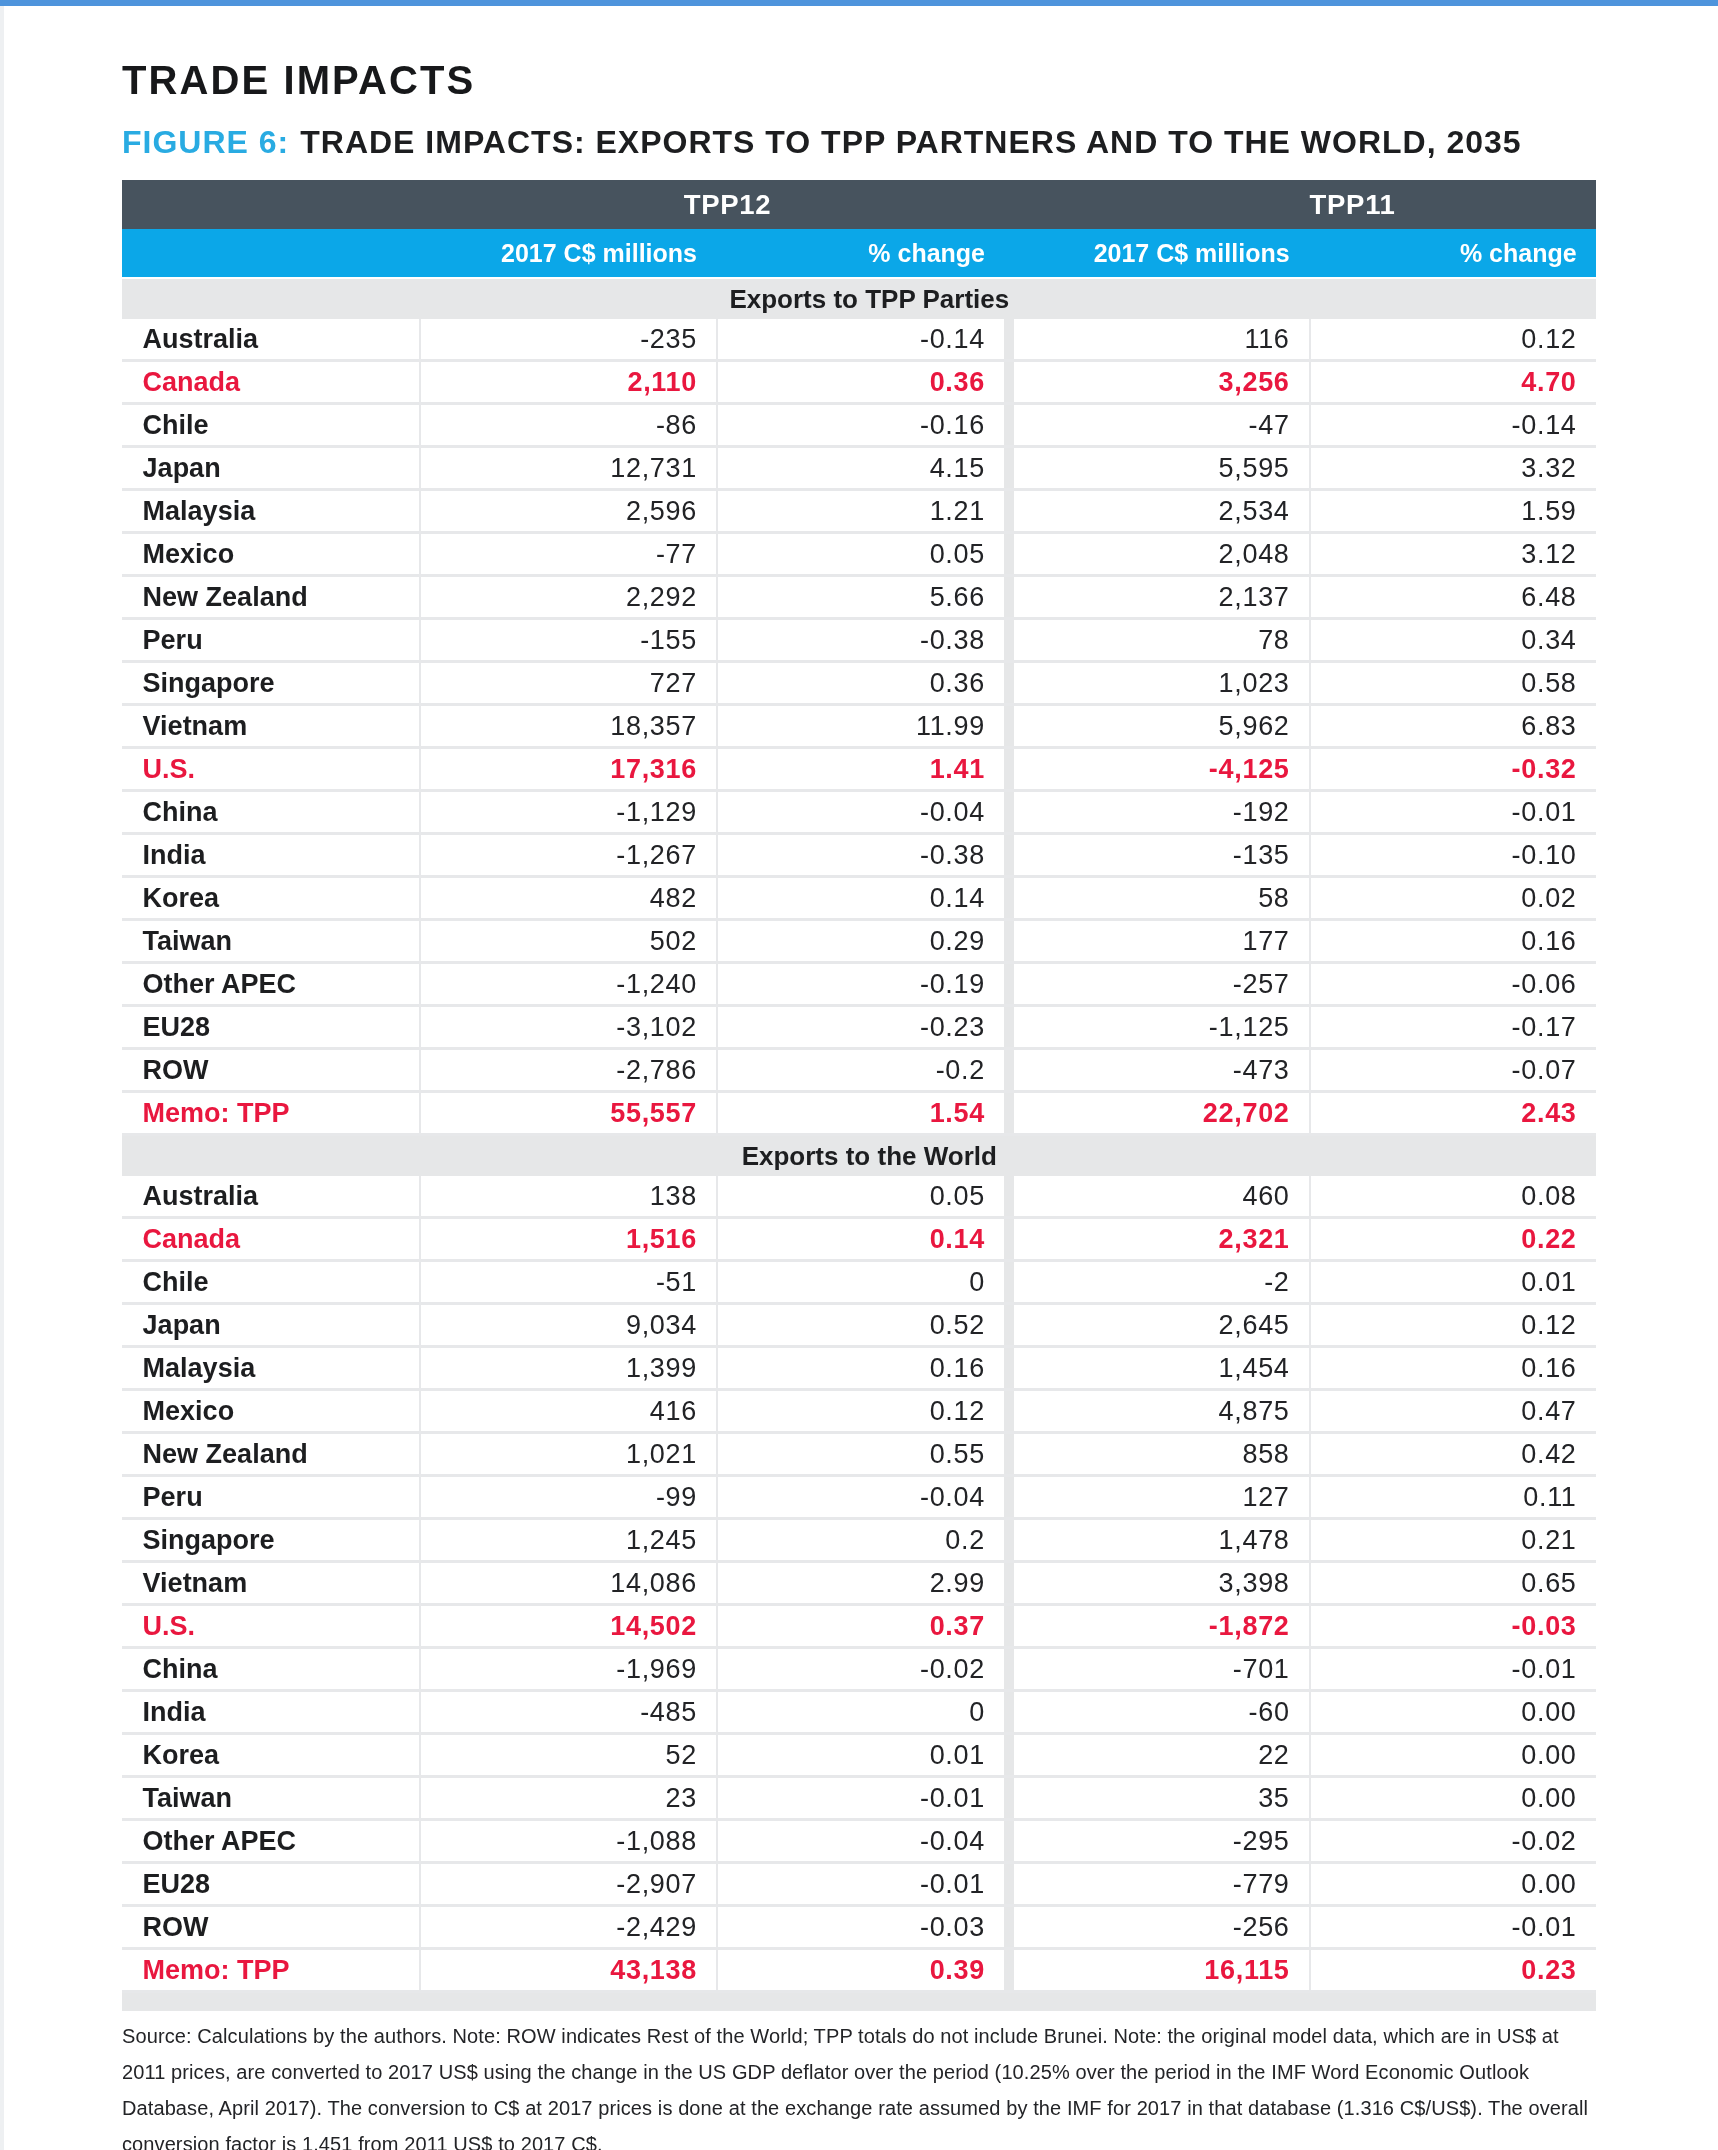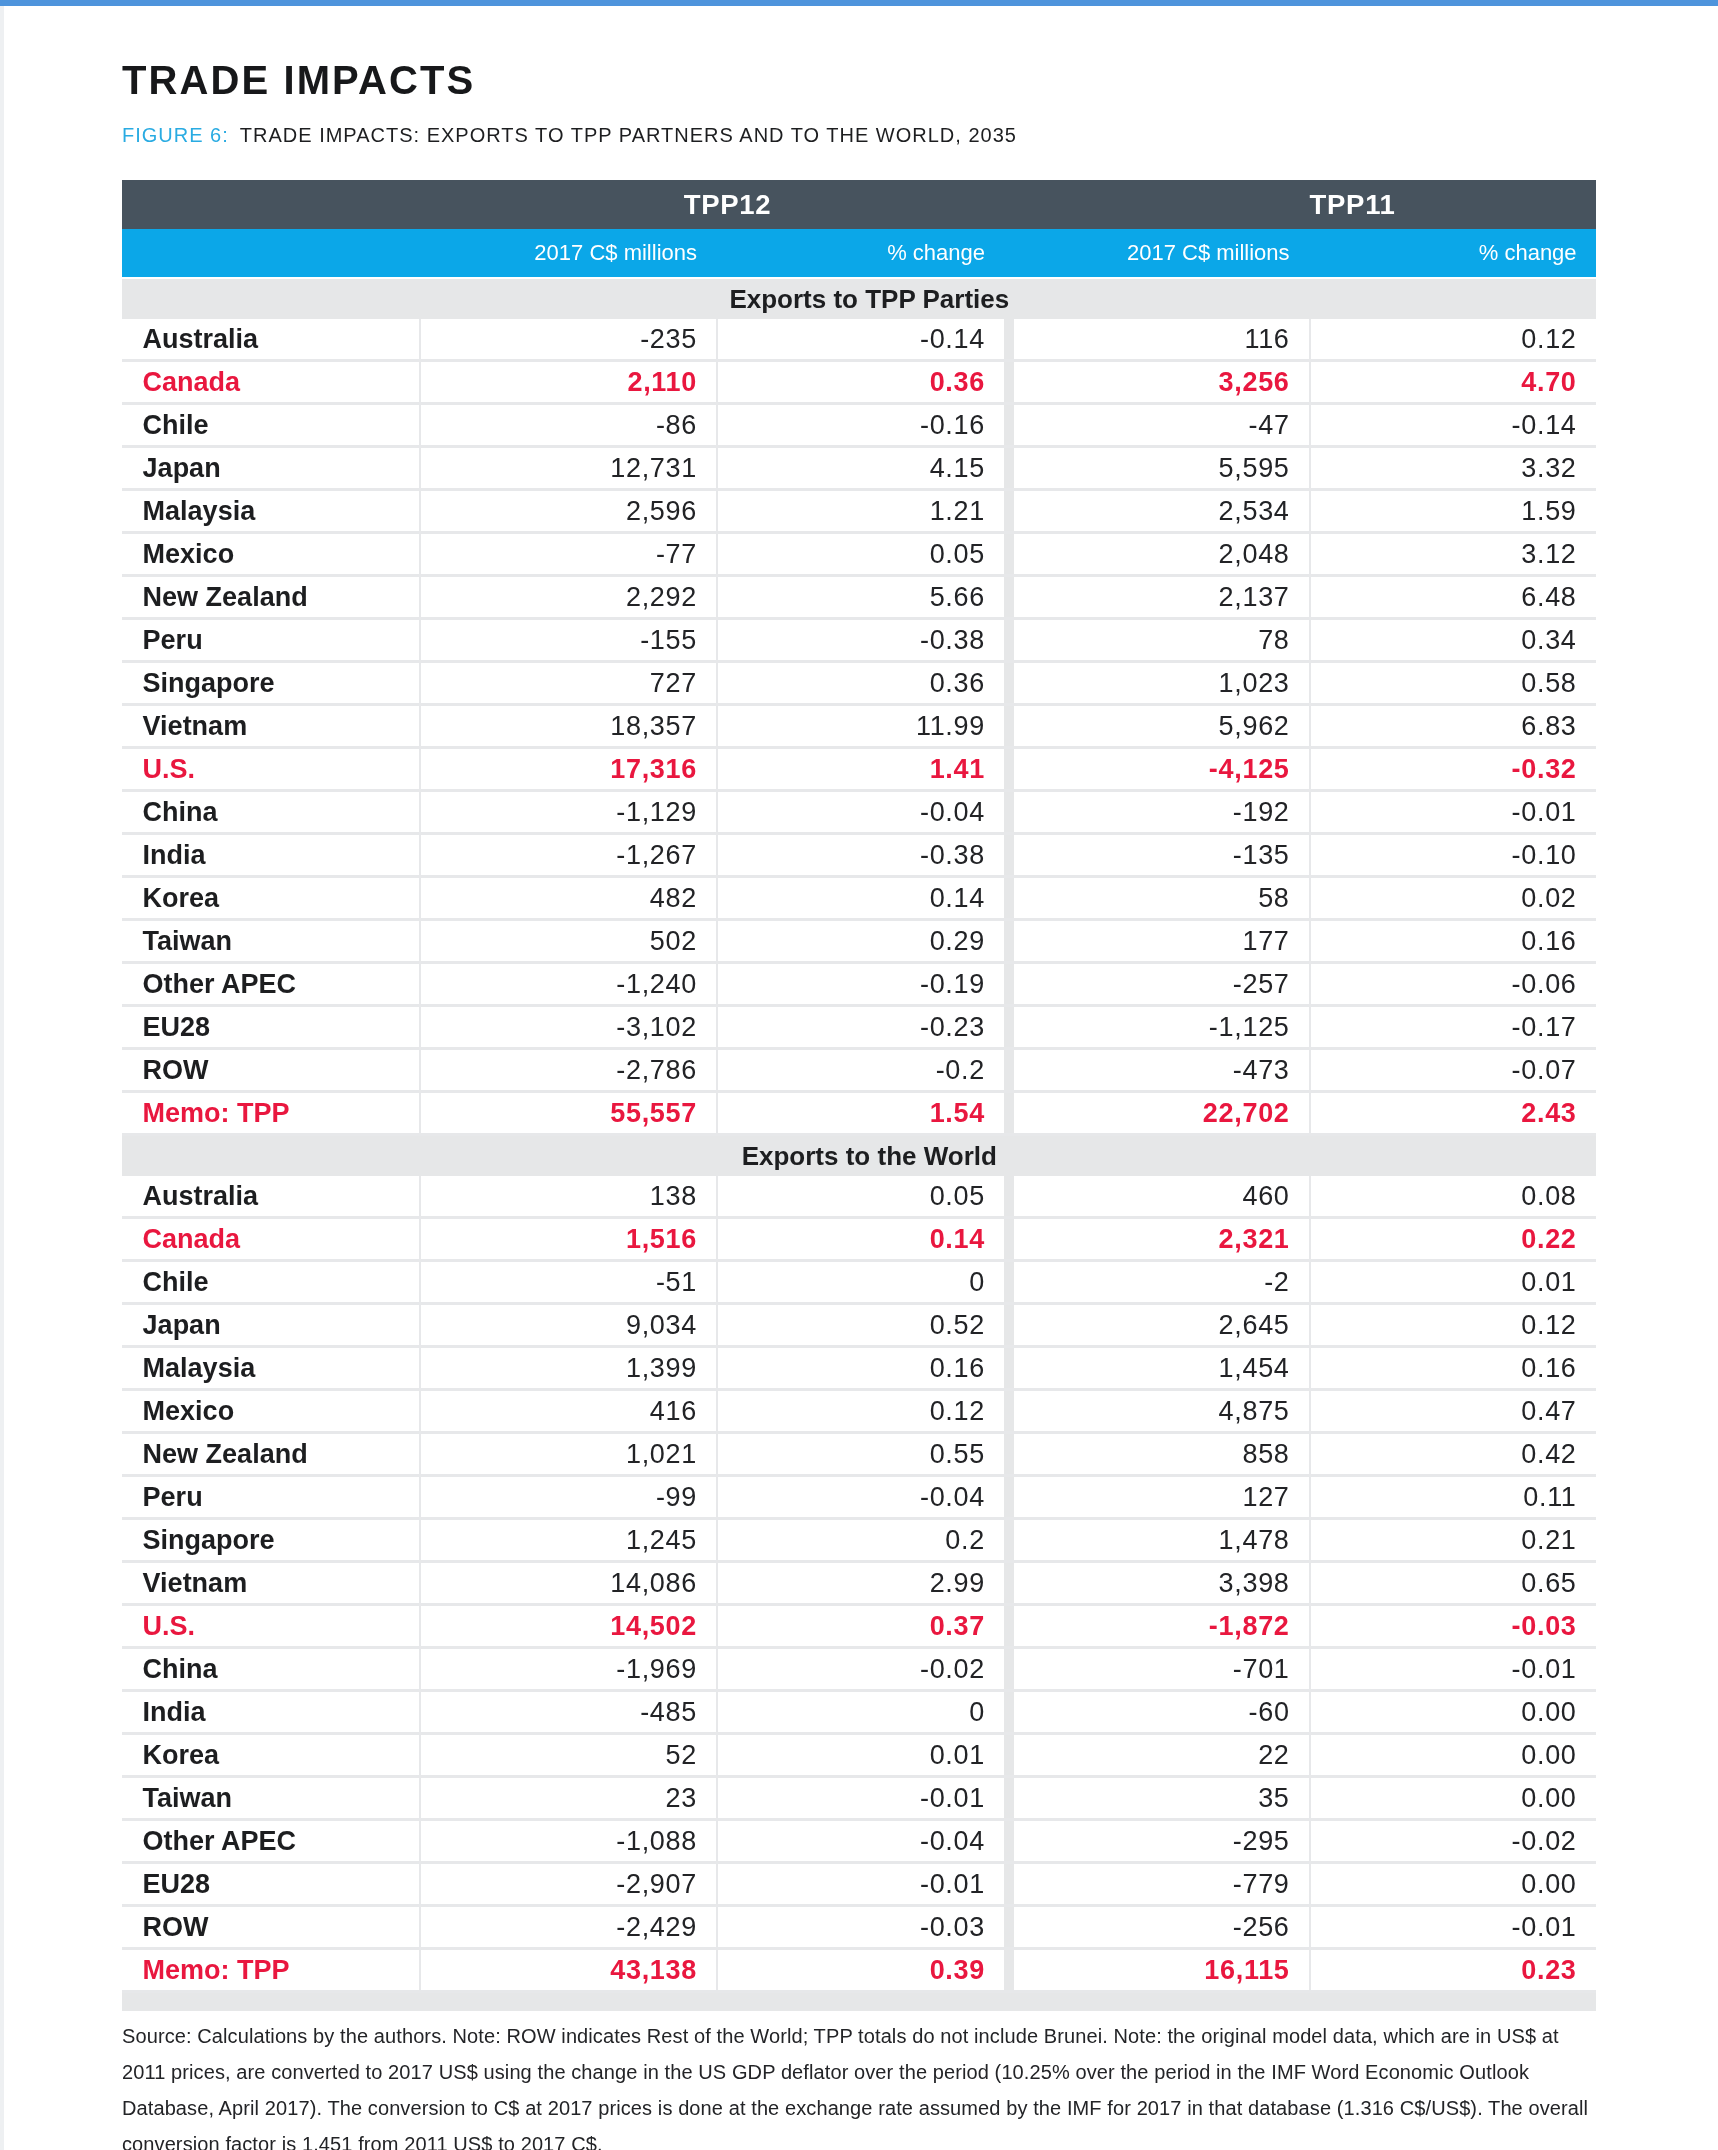--- a/index.html
+++ b/index.html
@@ -10,38 +10,38 @@
   }
   .top-edge { position:absolute; top:0; left:0; width:1718px; height:5.5px; background:#4e94dc; }
   .left-edge { position:absolute; top:5.5px; left:0; width:4.1px; height:2145px; background:#eef0f2; }
 
   .title {
     position:absolute; left:122px; top:58px; margin:0;
     font-size:40px; font-weight:bold; letter-spacing:2.1px; color:#17181a;
   }
   .caption {
     position:absolute; left:122px; top:124px;
-    font-size:20px; font-weight:normal; letter-spacing:1px; color:#1d1e20;
+    font-size:32px; font-weight:bold; letter-spacing:1px; color:#1d1e20;
   }
   .caption .fig { color:#29abe2; margin-right:11px; }
 
   .table { position:absolute; left:122px; top:180px; width:1474px; }
 
   .group-row {
     display:grid; grid-template-columns:297px 585px 9.6px 582px;
     height:49px; background:#47535e; align-items:center;gap:16px;
   }
   .group-cell { text-align:center; color:#ffffff; font-weight:bold; font-size:27.5px; letter-spacing:0.7px; }
 
   .colhead-row {
     display:grid; grid-template-columns:297px 297px 288px 9.6px 295px 287px;
     height:50px; background:#0ba7e8; align-items:center;
     border-bottom:2.1px solid #ffffff; box-sizing:border-box;
   }
-  .colhead { color:#ffffff; font-weight:normal; font-size:22px; text-align:right; padding-right:19px; }
+  .colhead { color:#ffffff; font-weight:bold; font-size:25px; text-align:right; padding-right:19px; }
 
   .section-row {
     height:40px; background:#e6e7e8; display:flex; align-items:center;justify-content:center;
   }
   .section-label { padding-left:20.6px; font-size:26px; font-weight:bold; color:#1d1e20; }
 
   .data-row {
     display:grid; grid-template-columns:297px 297px 288px 9.6px 295px 287px;
     height:43px; background:#ffffff;
     border-bottom:3.4px solid #e7e8ea; box-sizing:border-box;

